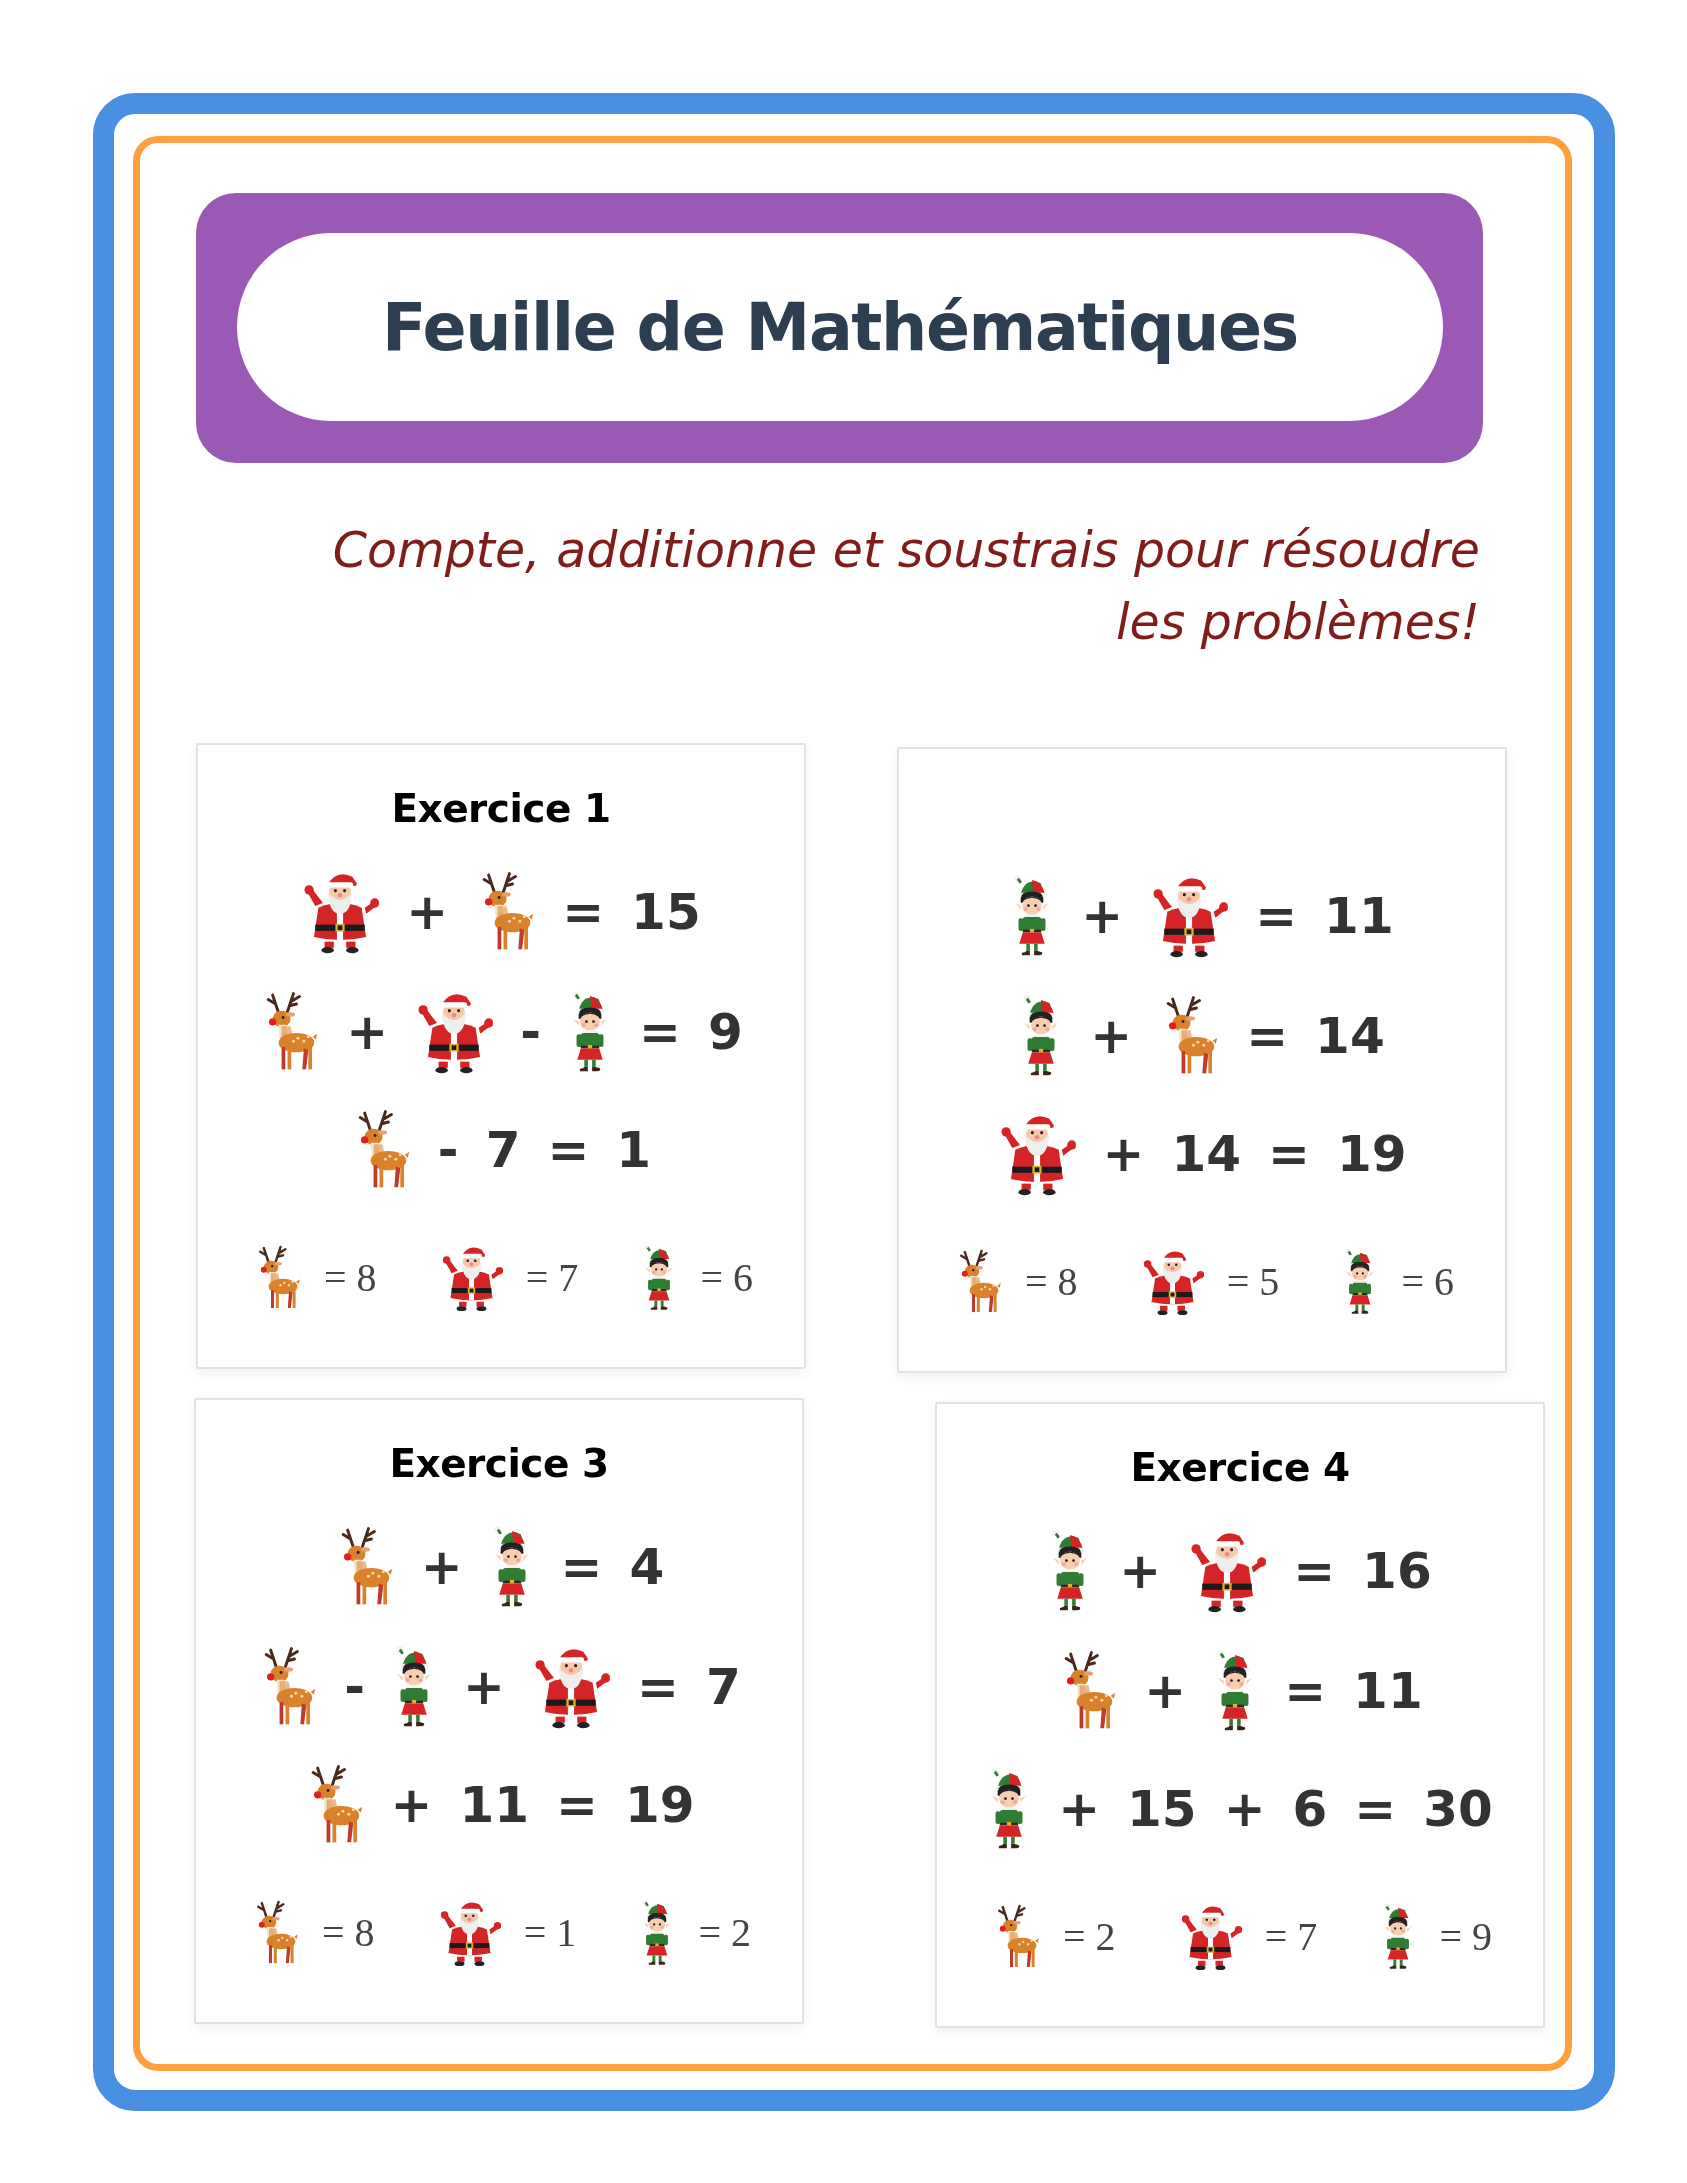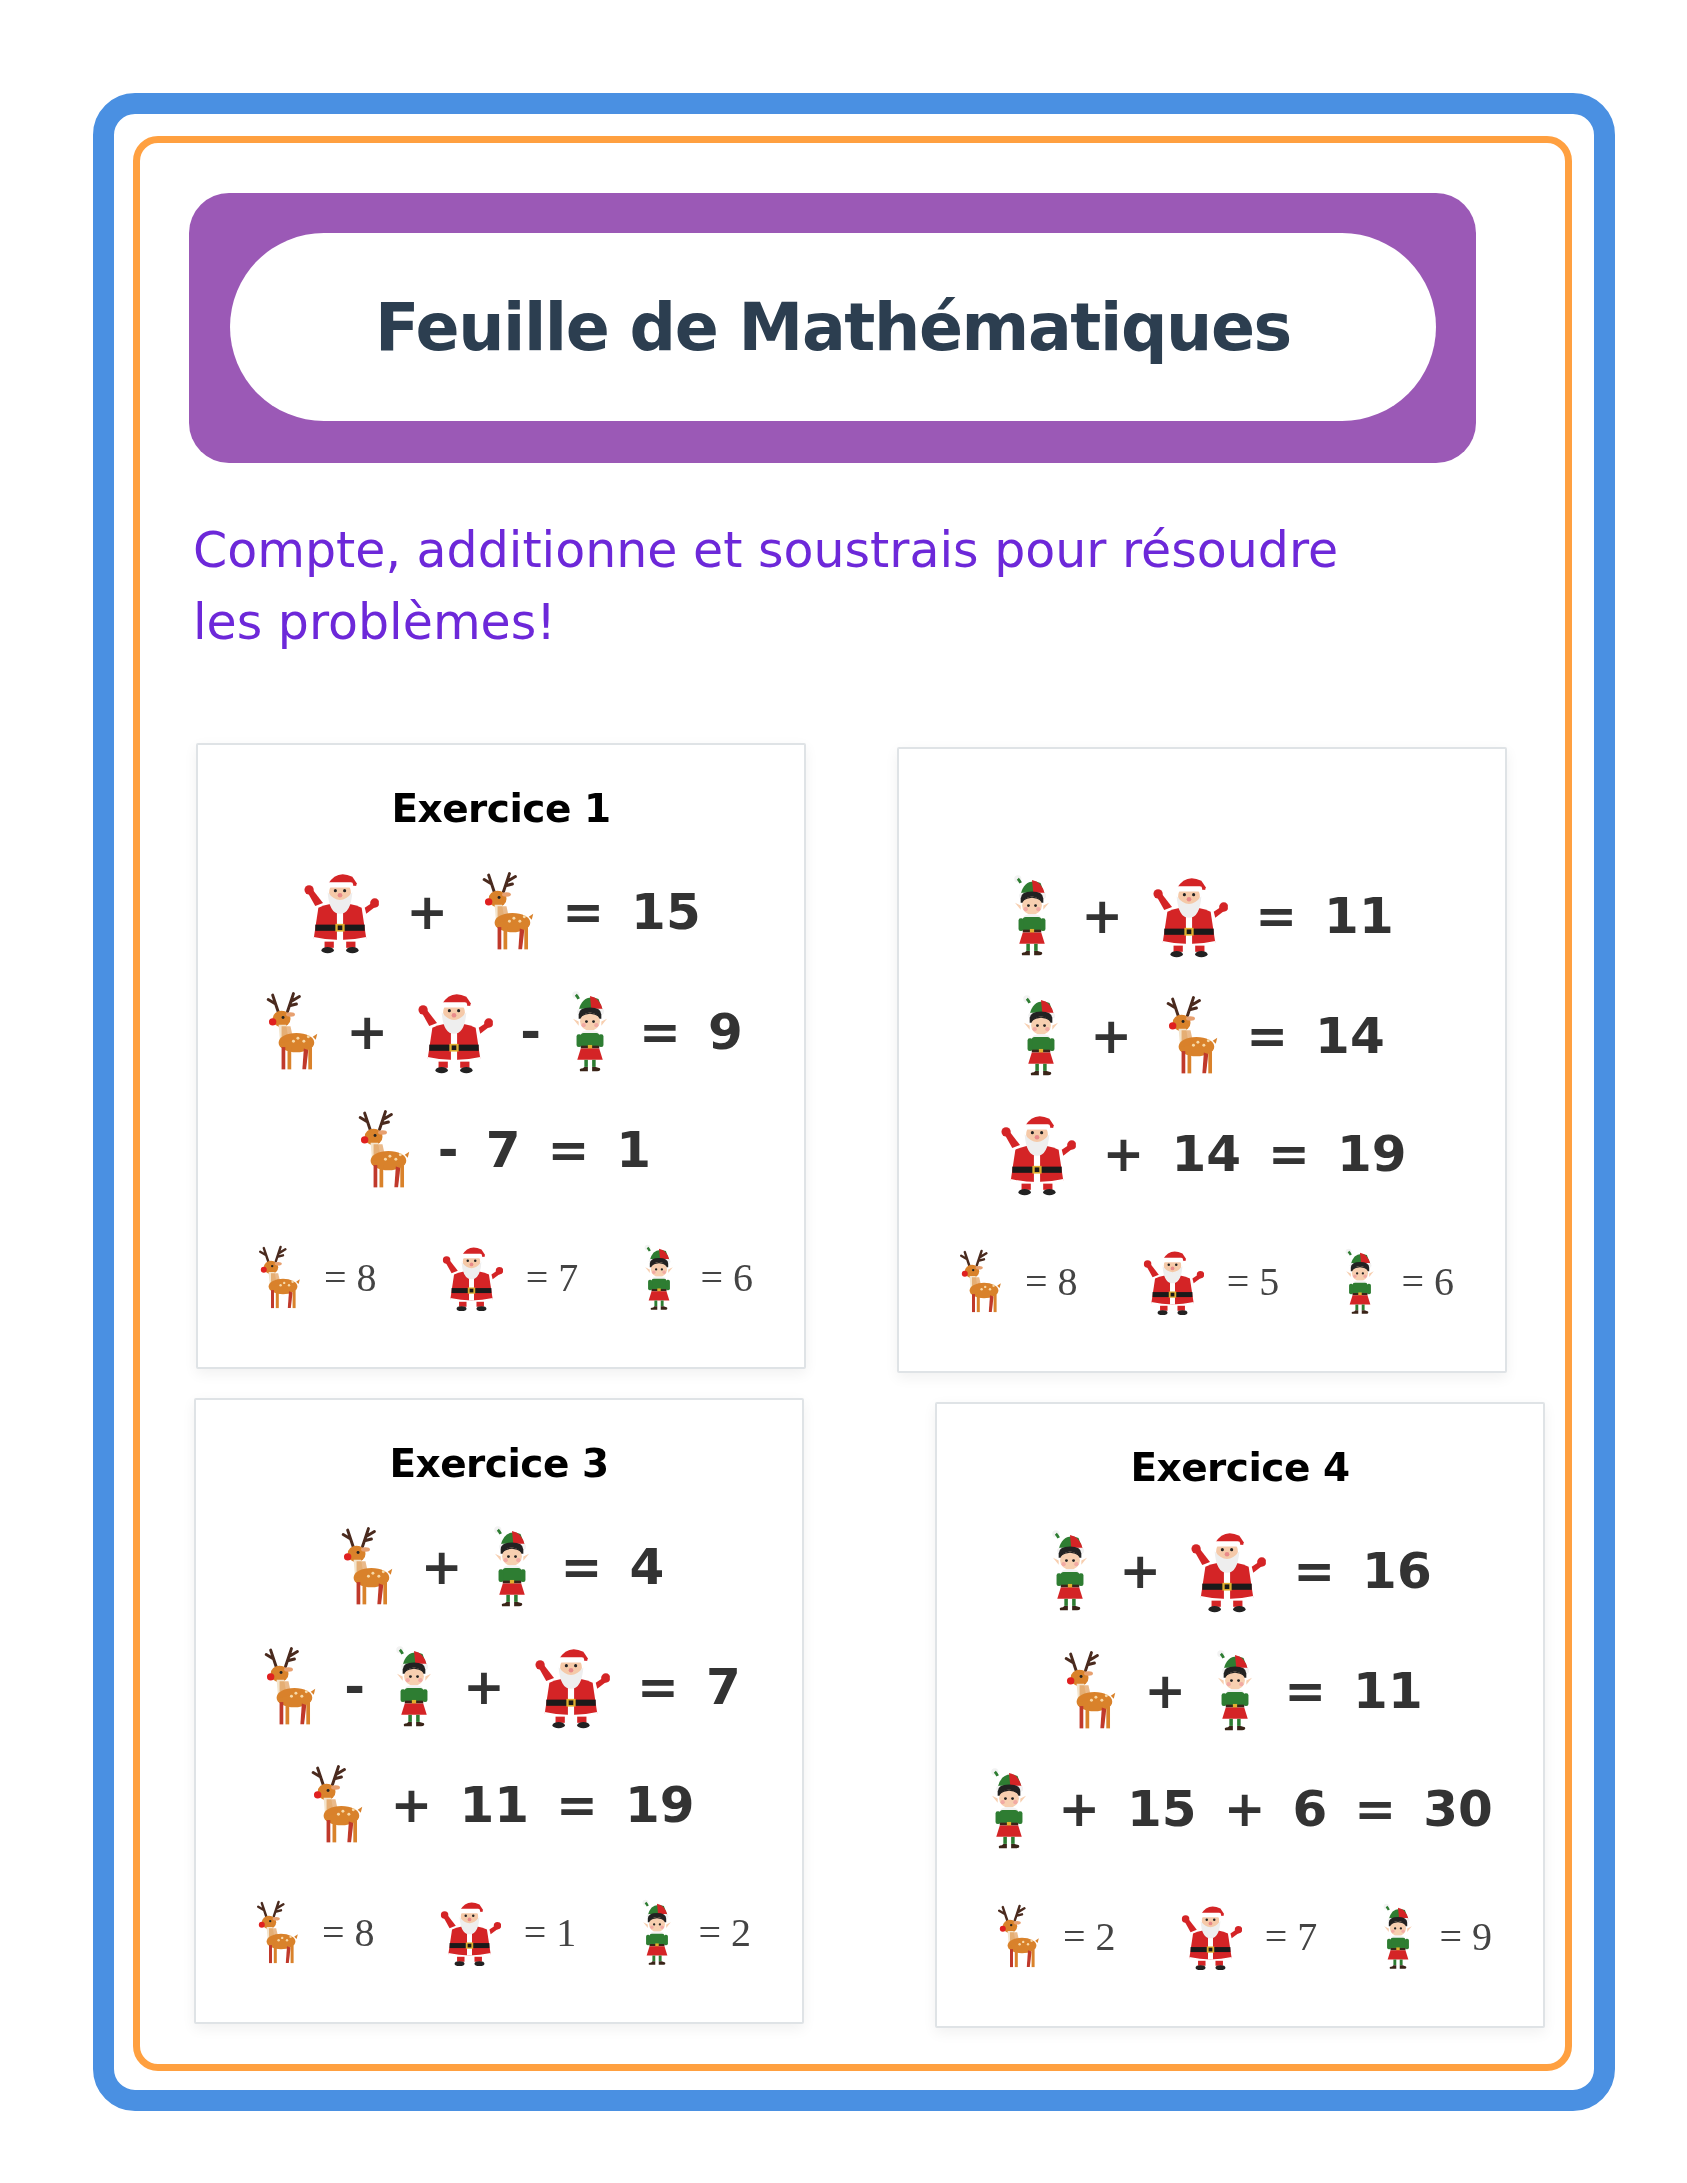--- a/index.html
+++ b/index.html
@@ -2,30 +2,30 @@
 <html style="font-size:7.4px"><head>
 <meta charset="utf-8">
 <style>
   html, body { margin: 0; padding: 0; background: #ffffff; }
   body { width: 1687px; height: 2183px; position: relative; overflow: hidden;
          font-family: "DejaVu Sans", sans-serif; }
   .frame-blue { position: absolute; left: 93px; top: 93px; width: 1522px; height: 2018px;
                 box-sizing: border-box; border: 21.6px solid #4a90e2; border-radius: 42px; }
   .frame-orange { position: absolute; left: 133px; top: 136px; width: 1439px; height: 1935px;
                   box-sizing: border-box; border: 7.8px solid #ffa040; border-radius: 25px; }
-  .header { position: absolute; left: 189px; top: 193px; width: 1287px; height: 270px;
+  .header { position: absolute; left: 196px; top: 193px; width: 1287px; height: 270px;
             background: #9b59b6; border-radius: 40px; }
   .pill { position: absolute; left: 41px; top: 40px; width: 1206px; height: 188px;
           background: #ffffff; border-radius: 94px; display: flex;
           align-items: center; justify-content: center; }
   .title { font-family: "DejaVu Sans", sans-serif; font-weight: bold; font-size: 65px;
            color: #2c3e50; letter-spacing: -1.4px; white-space: nowrap; }
-  .subtitle { position: absolute; left: 193px; top: 515px; width: 1287px; text-align: left;
+  .subtitle { position: absolute; left: 193px; top: 515px; width: 1287px; text-align: right;
               font-family: "DejaVu Sans", sans-serif; font-size: 49px; line-height: 72px;
-              color: #6d28d9; }
+              color: #7f1d1d; font-style: italic; }
   .card { position: absolute; width: 610px; height: 626px; box-sizing: border-box;
           background: #ffffff; border: 2.3px solid #dfe3e6; border-radius: 2px;
           box-shadow: 0 4.6px 13.8px rgba(0,0,0,0.06); }
   .card-title { position: absolute; left: 0; right: 0; top: 41px; text-align: center;
                 font-family: "DejaVu Sans", sans-serif; font-weight: bold; font-size: 39px;
                 color: #000; letter-spacing: -0.5px; }
   .row { position: absolute; left: 0; right: 0; height: 87px; display: flex;
          align-items: center; justify-content: center; gap: 27px; }
   .row .op, .row .num { font-family: "DejaVu Sans", sans-serif; font-weight: bold;
                         font-size: 50px; color: #333; line-height: 1; }

